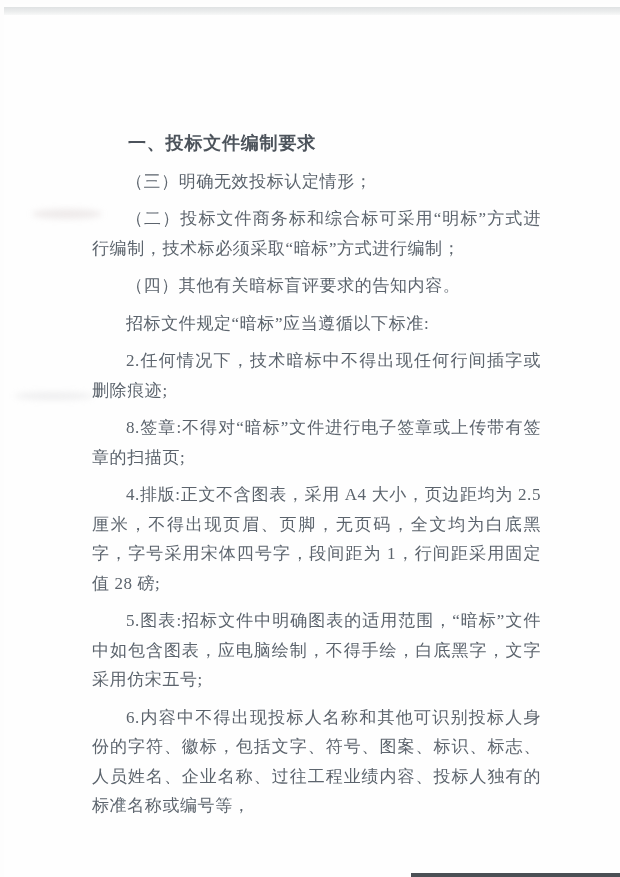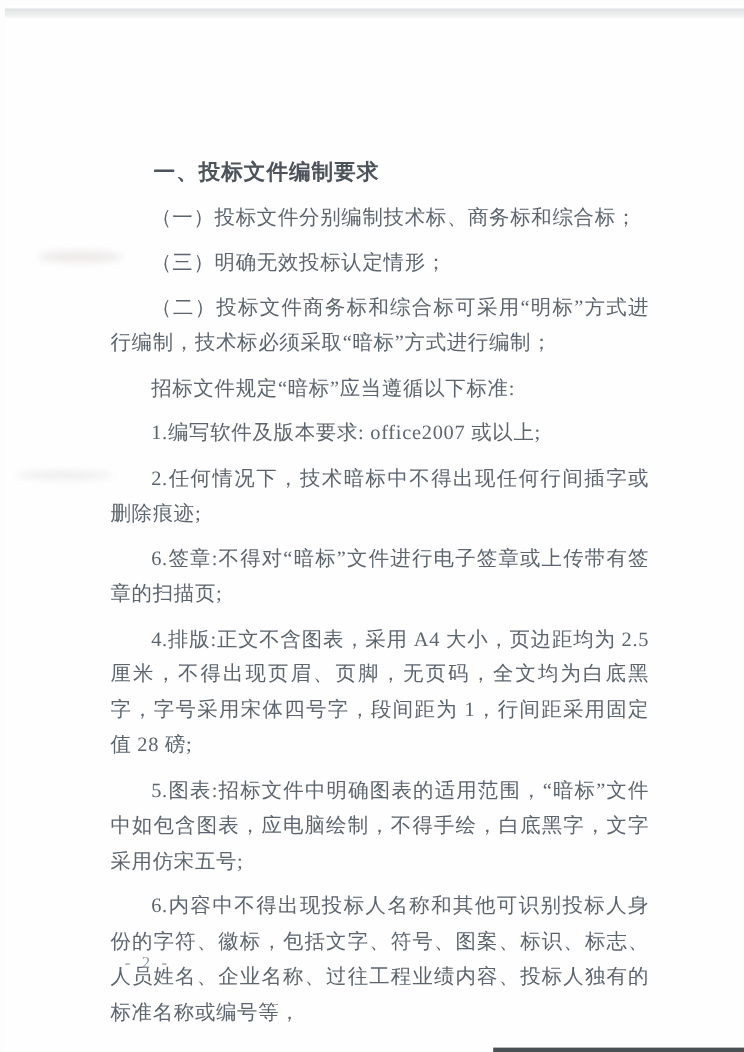--- a/index.html
+++ b/index.html
@@ -79,28 +79,27 @@
 <body>
 
 <div class="page">
 
   <div class="scan-top-band"></div>
   <div class="scan-smudge-1"></div>
   <div class="scan-smudge-2"></div>
 
   <div class="doc-content">
     <p class="doc-heading">一、投标文件编制要求</p>
-    <p>（一）投标文件分别编制技术标、商务标和综合标；</p>
     <p>（三）明确无效投标认定情形；</p>
     <p>（二）投标文件商务标和综合标可采用“明标”方式进行编制，技术标必须采取“暗标”方式进行编制；</p>
+    <p>（四）其他有关暗标盲评要求的告知内容。</p>
 
     <p>招标文件规定“暗标”应当遵循以下标准:</p>
-    <p>1.编写软件及版本要求: office2007 或以上;</p>
     <p>2.任何情况下，技术暗标中不得出现任何行间插字或删除痕迹;</p>
-    <p>6.签章:不得对“暗标”文件进行电子签章或上传带有签章的扫描页;</p>
+    <p>8.签章:不得对“暗标”文件进行电子签章或上传带有签章的扫描页;</p>
     <p>4.排版:正文不含图表，采用 A4 大小，页边距均为 2.5 厘米，不得出现页眉、页脚，无页码，全文均为白底黑字，字号采用宋体四号字，段间距为 1，行间距采用固定值 28 磅;</p>
     <p>5.图表:招标文件中明确图表的适用范围，“暗标”文件中如包含图表，应电脑绘制，不得手绘，白底黑字，文字采用仿宋五号;</p>
     <p>6.内容中不得出现投标人名称和其他可识别投标人身份的字符、徽标，包括文字、符号、图案、标识、标志、人员姓名、企业名称、过往工程业绩内容、投标人独有的标准名称或编号等，</p>
   </div>
 
   <div class="page-number">- 2 -</div>
 
   <div class="scan-edge-right"></div>
   <div class="scan-edge-bottom"></div>
 </div>

